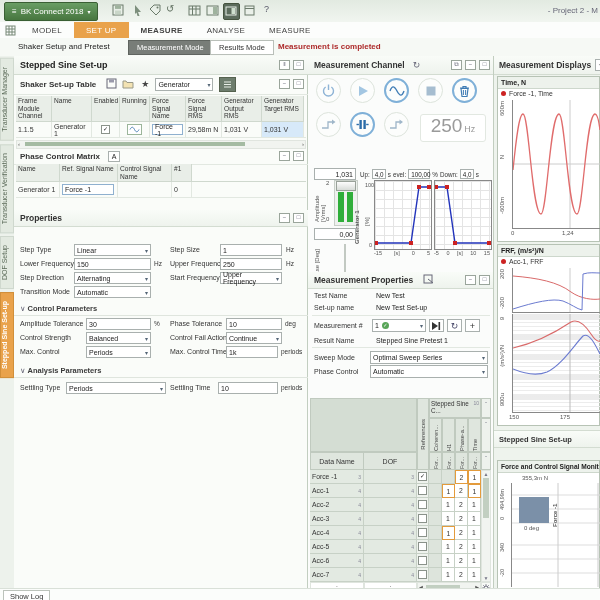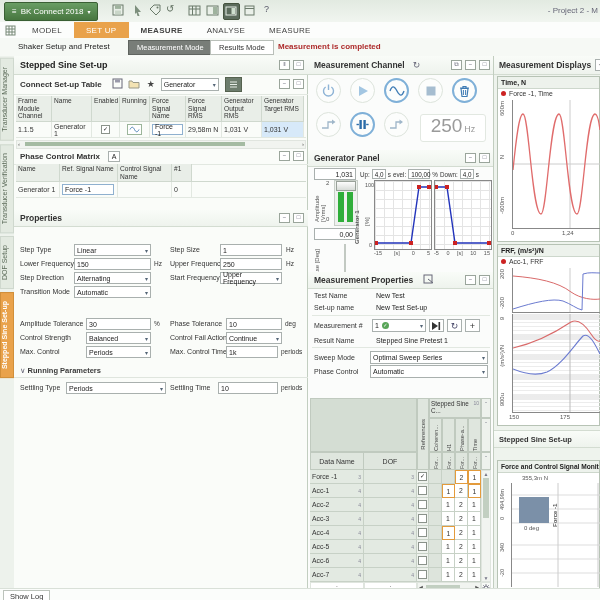--- a/index.html
+++ b/index.html
@@ -119,21 +119,21 @@
 
   <div class="abs" style="left:14px;top:56px;width:294px;height:532px;background:#fafcf9;border-right:1px solid #c2cec0;box-sizing:border-box;">
     <div class="hdrbar abs" style="left:0;top:0;width:294px;height:18px;">
       <span class="b" style="font-size:9px;margin-left:6px;color:#222;">Stepped Sine Set-up</span>
       <span style="flex:1"></span>
       <span class="mini">‖</span>
         <span class="mini" style="margin-right:4px;">□</span>
     </div>
 
     <div class="abs" style="left:0;top:18px;width:294px;height:20px;border-bottom:1px solid #e2e8e1;display:flex;align-items:center;">
-      <span class="b" style="font-size:8px;margin-left:6px;">Connect Set-up Table</span>
+      <span class="b" style="font-size:8px;margin-left:6px;">Shaker Set-up Table</span>
       <span style="margin-left:10px;"><svg width="11" height="11">
             <rect x="1" y="1" width="9" height="9" fill="none" stroke="#667"></rect>
             <rect x="3" y="1.5" width="5" height="3" fill="#99a"></rect>
           </svg></span>
       <span style="margin-left:5px;"><svg width="12" height="11">
             <path d="M1,3 L4,3 L5,4.5 L11,4.5 L11,10 L1,10 Z" fill="#f3e3b3" stroke="#998"></path>
           </svg></span>
       <span style="margin-left:7px;color:#444;font-size:9px;"><span>★</span></span>
       <span class="tb sel" style="margin-left:6px;width:58px;height:13px;">
           <span>Generator</span>
@@ -246,20 +246,21 @@
         <span>Upper Frequency</span>
         <span class="arrow">▾</span>
       </div>
 
     <div class="abs lbl" style="left:6px;top:232px;">Transition Mode</div>
     <div class="abs tb sel" style="left:60px;top:230px;width:77px;">
         <span>Automatic</span>
         <span class="arrow">▾</span>
       </div>
 
+    <div class="abs sech" style="left:0;top:246px;width:294px;box-sizing:border-box;"><span style="font-weight:normal;color:#667;">∨ </span><span>Control Parameters</span></div>
     <div class="abs lbl" style="left:6px;top:264px;">Amplitude Tolerance</div>
     <div class="abs tb" style="left:72px;top:262px;width:65px;">30</div>
     <div class="abs unit" style="left:140px;top:264px;">%</div>
     <div class="abs lbl" style="left:156px;top:264px;">Phase Tolerance</div>
     <div class="abs tb" style="left:212px;top:262px;width:56px;">10</div>
     <div class="abs unit" style="left:271px;top:264px;">deg</div>
 
     <div class="abs lbl" style="left:6px;top:278px;">Control Strength</div>
     <div class="abs tb sel" style="left:72px;top:276px;width:65px;">
         <span>Balanced</span>
@@ -273,21 +274,21 @@
 
     <div class="abs lbl" style="left:6px;top:292px;">Max. Control</div>
     <div class="abs tb sel" style="left:72px;top:290px;width:65px;">
         <span>Periods</span>
         <span class="arrow">▾</span>
       </div>
     <div class="abs lbl" style="left:156px;top:292px;">Max. Control Time</div>
     <div class="abs tb" style="left:212px;top:290px;width:52px;">1k</div>
     <div class="abs unit" style="left:267px;top:292px;">periods</div>
 
-    <div class="abs sech" style="left:0;top:308px;width:294px;box-sizing:border-box;"><span style="font-weight:normal;color:#667;">∨ </span><span>Running Parameters</span></div>
+    <div class="abs sech" style="left:0;top:308px;width:294px;box-sizing:border-box;"><span style="font-weight:normal;color:#667;">∨ </span><span>Analysis Parameters</span></div>
     <div class="abs lbl" style="left:6px;top:328px;">Settling Type</div>
     <div class="abs tb sel" style="left:52px;top:326px;width:100px;">
         <span>Periods</span>
         <span class="arrow">▾</span>
       </div>
     <div class="abs lbl" style="left:156px;top:328px;">Settling Time</div>
     <div class="abs tb" style="left:204px;top:326px;width:60px;">10</div>
     <div class="abs unit" style="left:267px;top:328px;">periods</div>
   </div>
 
@@ -348,26 +349,20 @@
         <svg width="15" height="13">
           <path d="M1,10 H7 V4 H11" fill="none" stroke="#9fb6c9" stroke-width="1.3"></path>
           <polygon points="10.5,1.5 14,4 10.5,6.5" fill="#9fb6c9"></polygon>
         </svg>
       </div>
     <div class="abs" style="left:112px;top:58px;width:64px;height:26px;background:#fff;border:1px solid #e2e8e1;border-radius:3px;display:flex;align-items:baseline;justify-content:center;gap:2px;">
       <span style="font-size:19px;color:#9a9a9a;">250</span>
       <span style="font-size:9px;color:#9a9a9a;">Hz</span>
     </div>
 
-    <div class="hdrbar abs" style="left:0;top:94px;width:185px;height:16px;">
-      <span class="b" style="font-size:8.5px;margin-left:6px;">Generator Panel</span>
-      <span style="flex:1"></span>
-      <span class="mini">−</span>
-        <span class="mini" style="margin-right:3px;">□</span>
-    </div>
     <div class="abs tb" style="left:6px;top:112px;width:42px;justify-content:flex-end;">1,031</div>
     <div class="abs vt tick" style="left:6px;top:126px;height:40px;">Amplitude [Vrms]</div>
     <div class="abs tick" style="left:18px;top:124px;">2</div>
     <div class="abs tick" style="left:18px;top:160px;">0</div>
     <div class="abs" style="left:26px;top:124px;width:22px;height:44px;background:#eef1ee;border:1px solid #c8cfc8;">
       <div style="position:absolute;left:1px;top:0;width:18px;height:8px;background:linear-gradient(#fdfdfd,#d8dcd8);border:1px solid #9aa29a;"></div>
       <div style="position:absolute;left:3px;top:11px;width:6px;height:30px;background:#2fae3a;"></div>
       <div style="position:absolute;left:12px;top:11px;width:6px;height:30px;background:#2fae3a;"></div>
     </div>
     <div class="abs tb" style="left:6px;top:172px;width:42px;justify-content:flex-end;">0,00</div>

